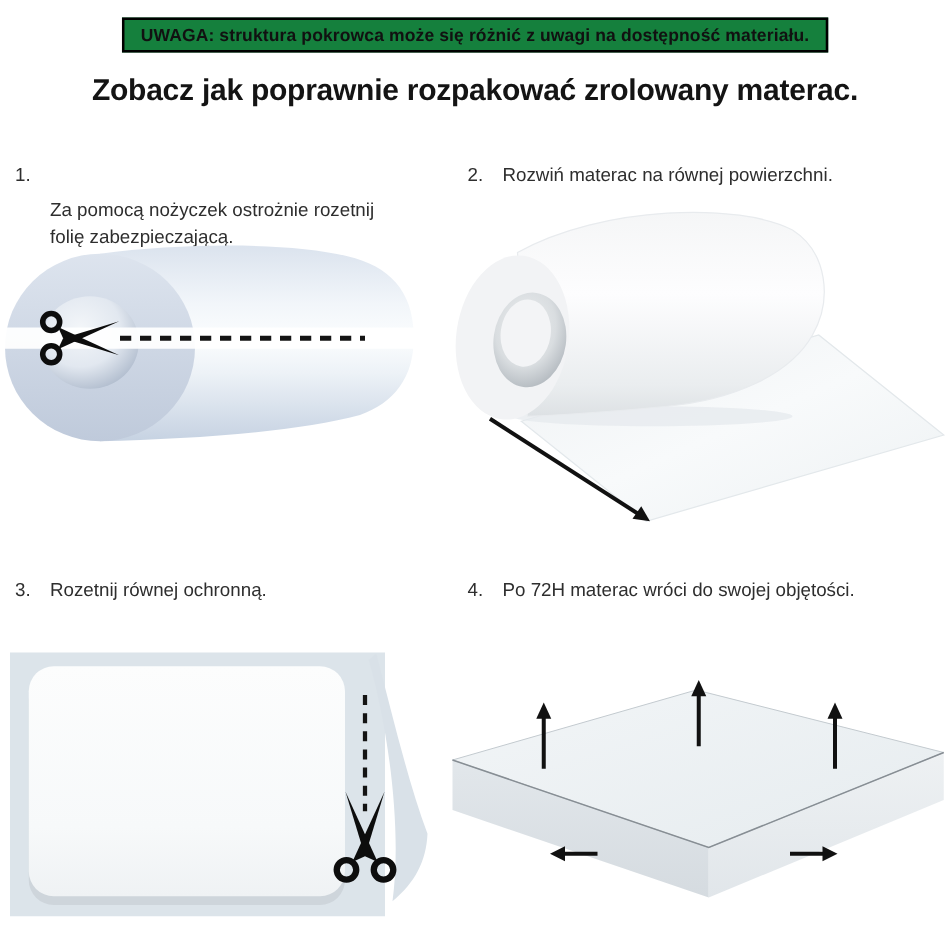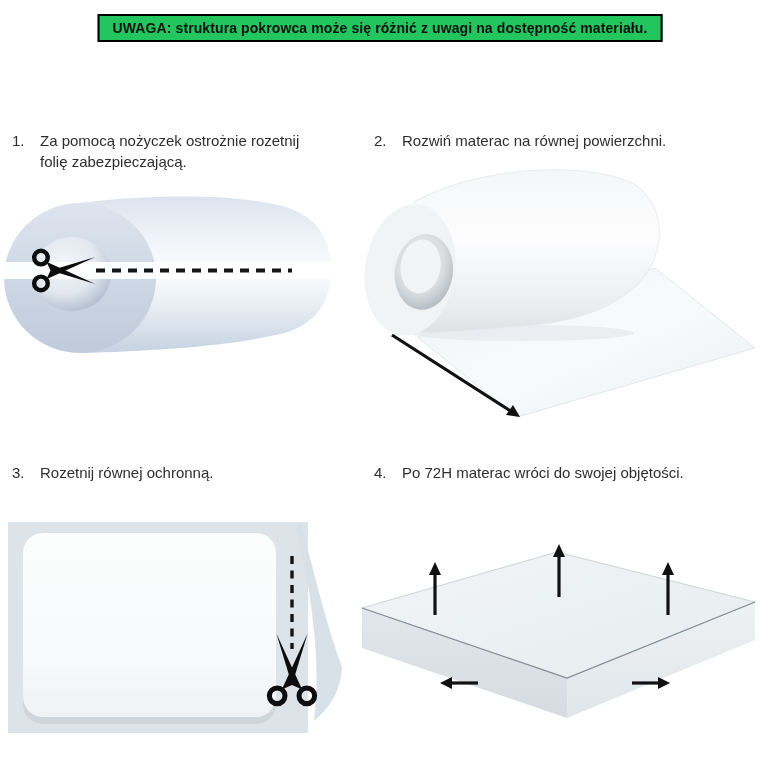--- a/index.html
+++ b/index.html
@@ -3,50 +3,51 @@
 <meta charset="utf-8">
 <style>
   * { margin:0; padding:0; box-sizing:border-box; }
   html,body { background:#ffffff; }
   .page {
     position:relative; width:760px; height:760px; background:#ffffff;
     font-family:"Liberation Sans", sans-serif; overflow:hidden; color:#2f2f2f;
   }
   .banner {
     position:absolute; top:14px; left:50%; transform:translateX(-50%);
-    background:#22c55e; border:2px solid #000;
+    background:#15803d; border:2px solid #000;
     padding:4px 13px; font-size:14px; font-weight:bold; color:#111;
     white-space:nowrap; letter-spacing:0.1px;
   }
   .heading {
     position:absolute; top:59px; left:0; width:100%;
     text-align:center; font-size:24px; font-weight:bold; color:#141414;
     letter-spacing:-0.2px;
   }
   .step-text { position:absolute; display:flex; font-size:15px; line-height:1.38; color:#2e2e2e; }
   .step-num { flex:0 0 28px; }
-  #step1-text { top:131px; left:12px; } #step1-text .step-body { width:282px; }
+  #step1-text { top:131px; left:12px; } #step1-text .step-body { width:282px;margin-top:28px; }
   #step2-text { top:131px; left:374px; } #step2-text .step-body { width:350px; }
   #step3-text { top:463px; left:12px; } #step3-text .step-body { width:300px; }
   #step4-text { top:463px; left:374px; } #step4-text .step-body { width:360px; }
   .illus { position:absolute; display:block; }
   #illus1 { top:185px; left:0; }
   #illus2 { top:162px; left:362px; }
   #illus3 { top:512px; left:4px; }
   #illus4 { top:505px; left:360px; }
 </style>
 </head>
 <body>
 
 <div class="page">
 
   <div class="banner">
     <span>UWAGA: struktura pokrowca może się różnić z uwagi na dostępność materiału.</span>
   </div>
 
+  <h1 class="heading">Zobacz jak poprawnie rozpakować zrolowany materac.</h1>
 
   <div class="step-text" id="step1-text">
     <span class="step-num">1.</span>
     <span class="step-body">Za pomocą nożyczek ostrożnie rozetnij folię zabezpieczającą.</span>
   </div>
 
   <div class="step-text" id="step2-text">
     <span class="step-num">2.</span>
     <span class="step-body">Rozwiń materac na równej powierzchni.</span>
   </div>

